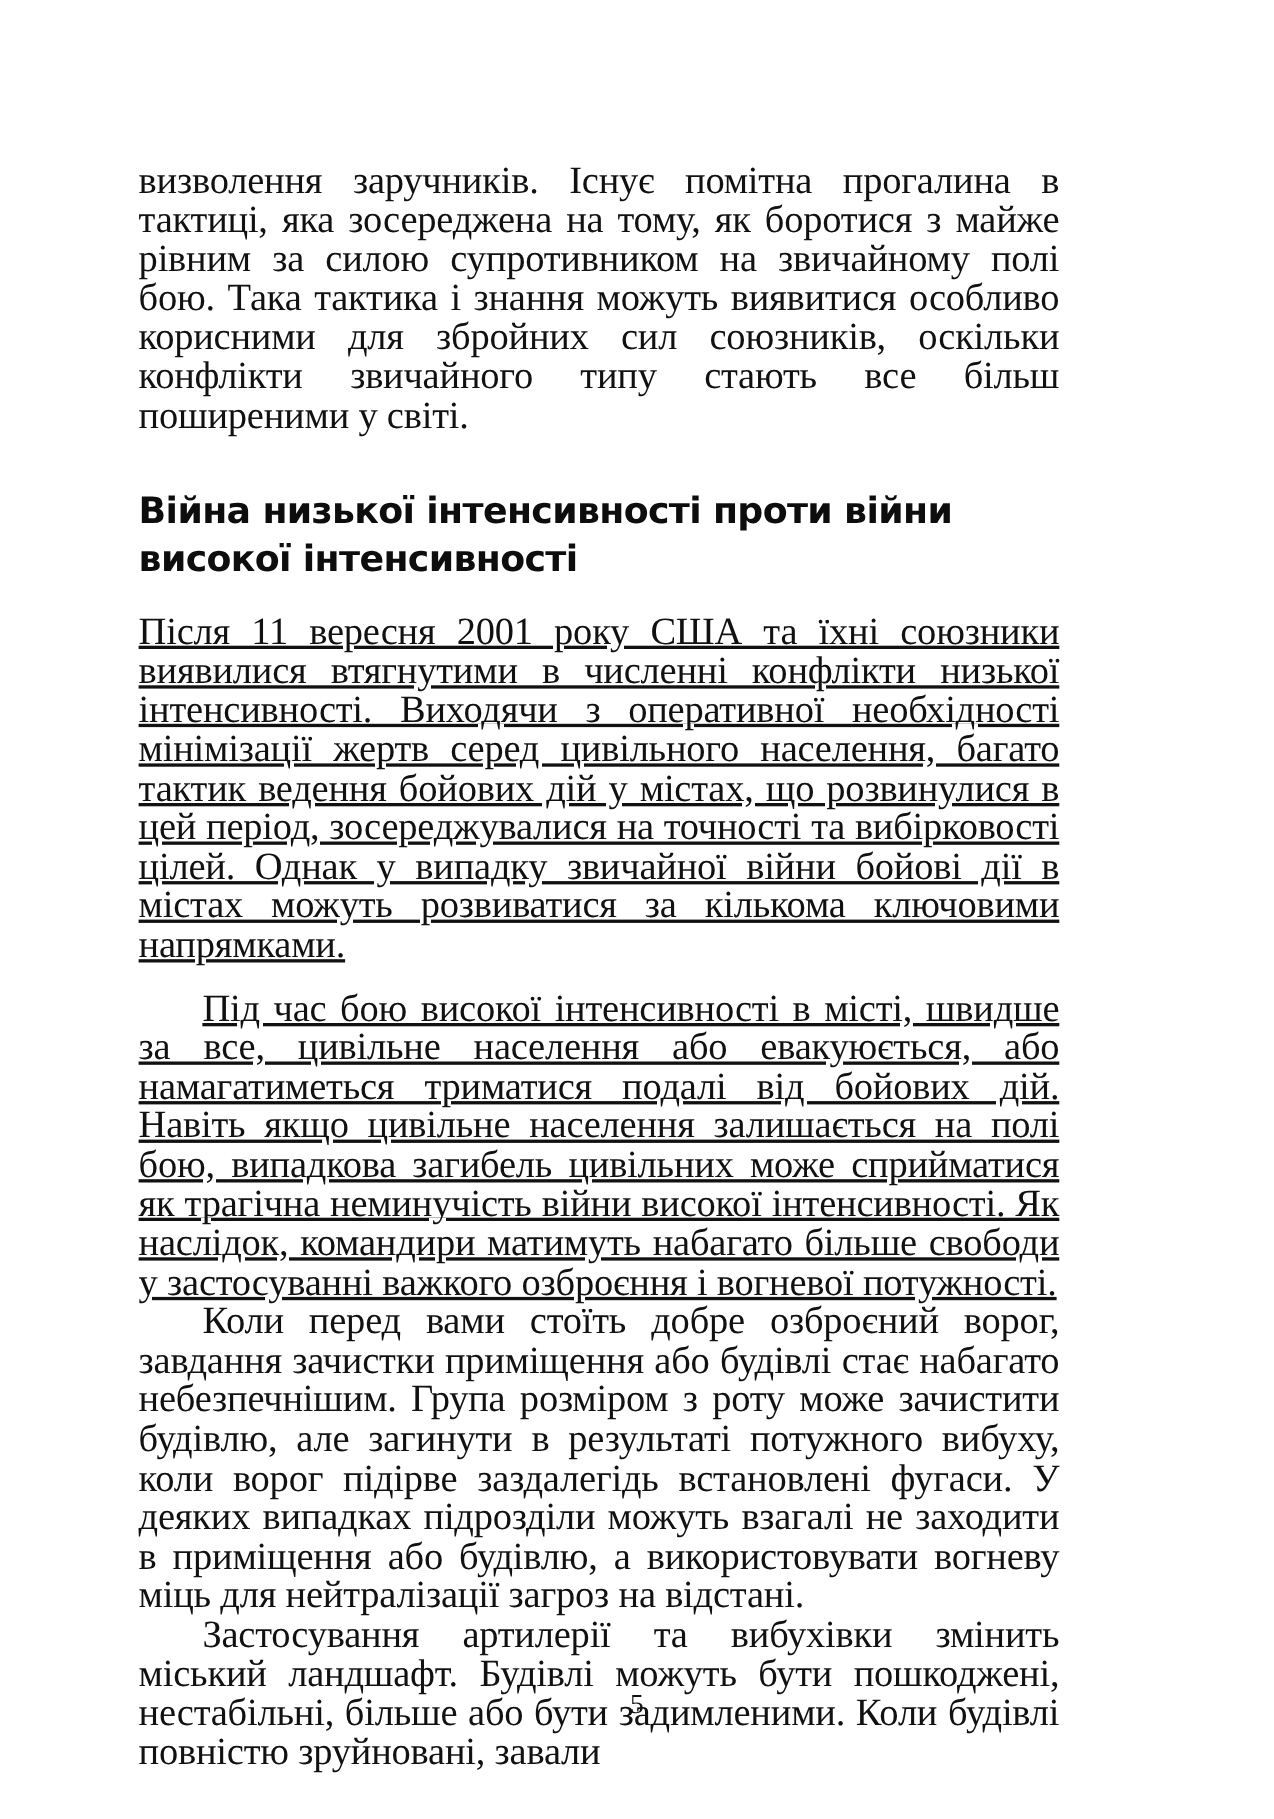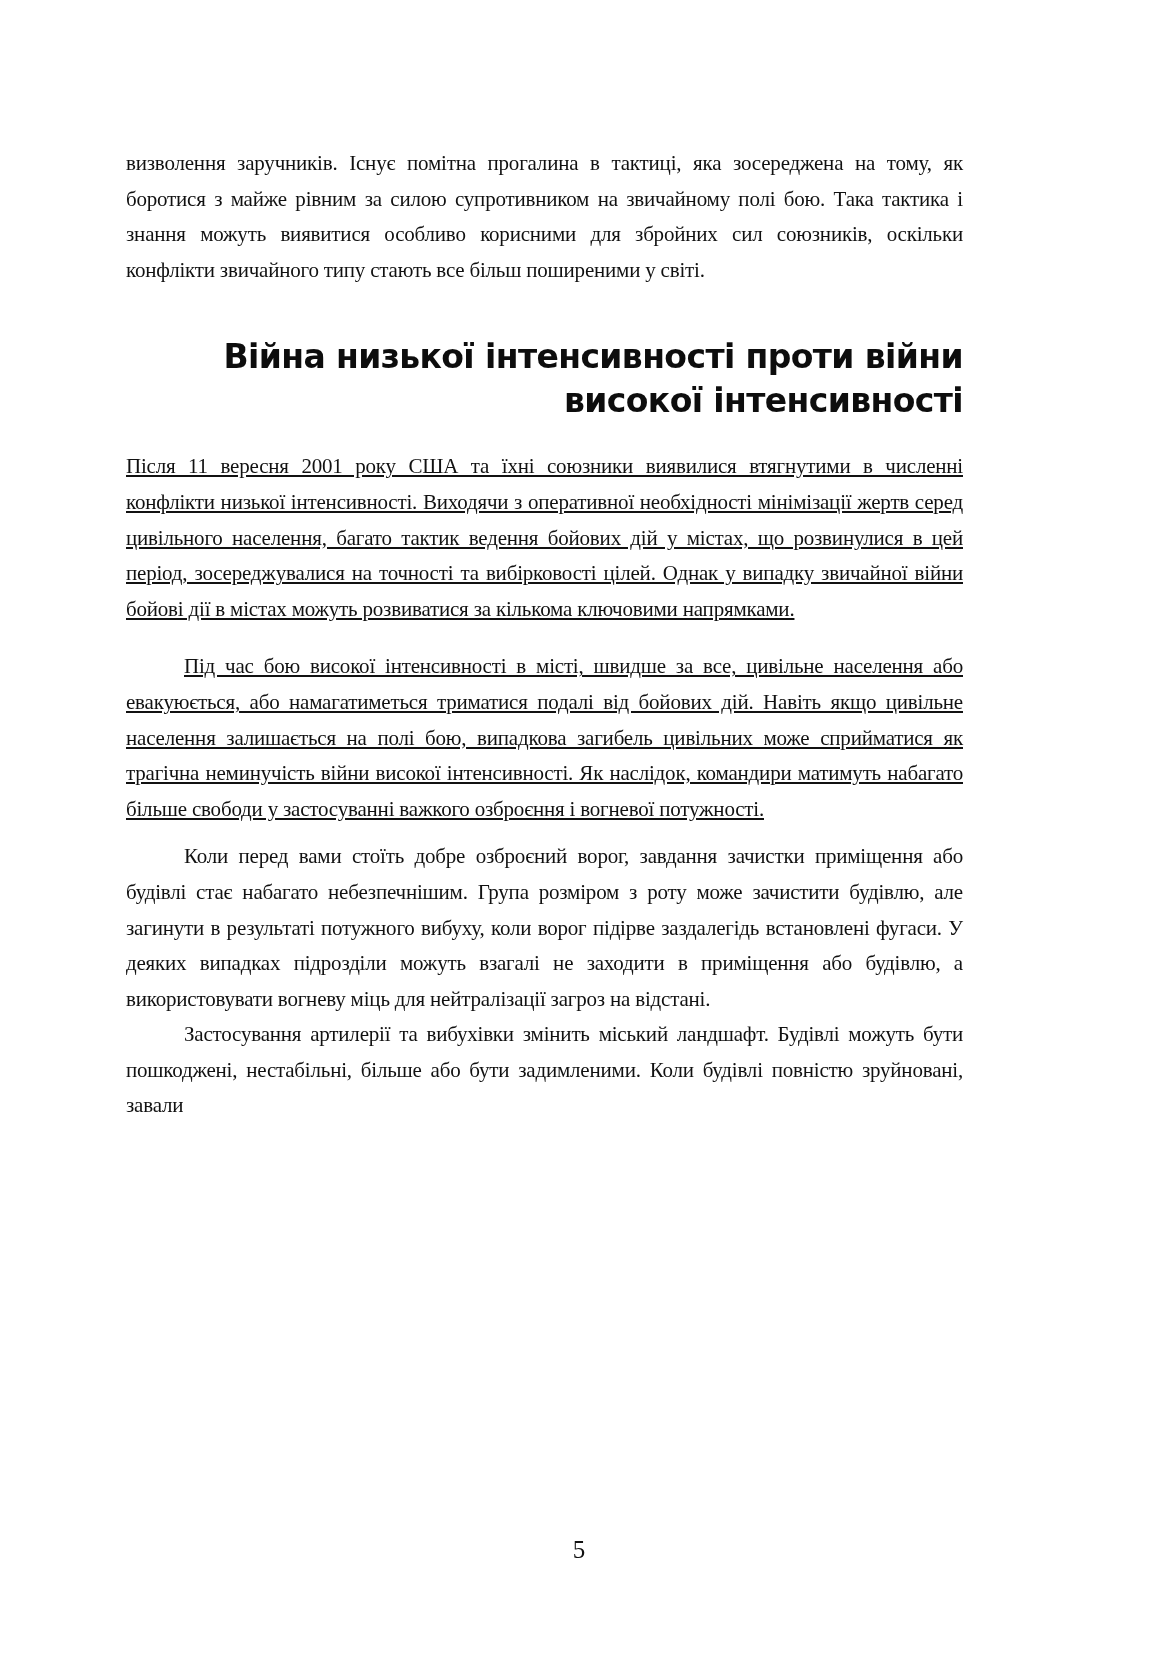--- a/index.html
+++ b/index.html
@@ -15,43 +15,43 @@
     }
     .page {
       position: absolute;
       left: 126px;
       top: 146px;
       width: 837px;
       color: #111111;
       font-family: "Liberation Serif", "DejaVu Serif", serif;
     }
     .para {
-      font-size: 21px;
+      font-size: 35px;
       line-height: 35.6px;
       text-align: justify;
       margin: 0;
       letter-spacing: -0.2px;
     }
     .para.indent {
       text-indent: 58px;
     }
     .heading {
       font-family: "DejaVu Sans", "Liberation Sans", sans-serif;
       font-weight: bold;
       font-size: 33px;
       line-height: 44px;
       margin: 0;
       color: #0d0d0d;
       letter-spacing: -0.6px;
     }
     .p1 { margin-top: 0; }
-    .h1 { margin-top: 47px; text-align: right; }
+    .h1 { margin-top: 47px; }
     .p2 { margin-top: 26px; text-decoration: underline; }
     .p3 { margin-top: 22px; text-decoration: underline; }
-    .p4 { margin-top: 12px; }
+    .p4 { margin-top: 0; }
     .p5 { margin-top: 0; }
     .page-number {
       position: absolute;
       left: 0;
       width: 1158px;
       top: 1536px;
       text-align: center;
       font-family: "Liberation Serif", "DejaVu Serif", serif;
       font-size: 25px;
       color: #111111;

